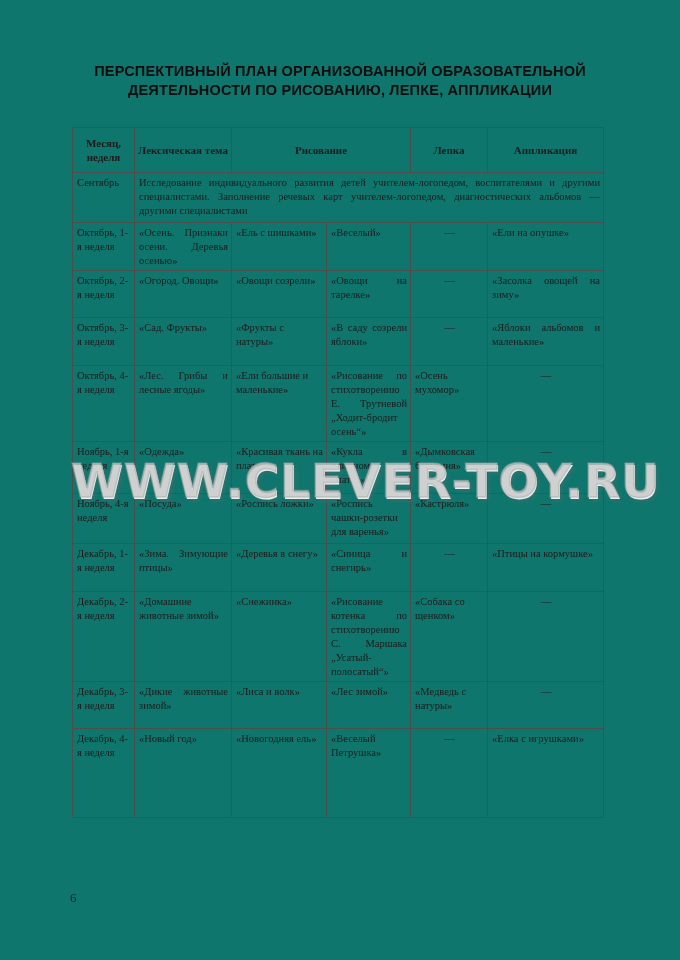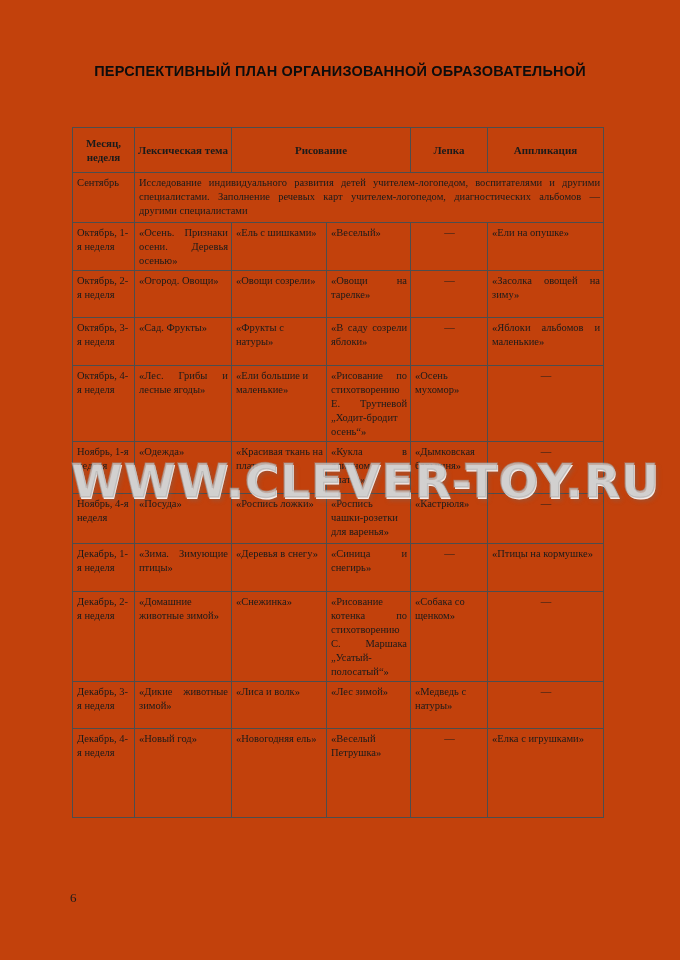--- a/index.html
+++ b/index.html
@@ -1,19 +1,19 @@
 <!DOCTYPE html>
 <html lang="ru"><head>
 <meta charset="utf-8">
 <style>
   html,body{margin:0;padding:0;background:#e8e8e8;}
   .page{
     position:relative;
     width:680px;height:960px;
-    background:#c2410c;
+    background:#0f766e;
     overflow:hidden;
     font-family:"Liberation Serif", serif;
     color:#1b1b1b;
     box-shadow:0 0 4px rgba(0,0,0,.2);
   }
   .title{
     position:absolute;top:62px;left:0;width:680px;
     text-align:center;
     font-family:"Liberation Sans", sans-serif;
     font-weight:bold;
@@ -85,20 +85,21 @@
     font-size:13px;
   }
 </style>
 </head>
 <body>
 
 <div class="page">
 
   <div class="title">
     <div>ПЕРСПЕКТИВНЫЙ ПЛАН ОРГАНИЗОВАННОЙ ОБРАЗОВАТЕЛЬНОЙ</div>
+    <div>ДЕЯТЕЛЬНОСТИ ПО РИСОВАНИЮ, ЛЕПКЕ, АППЛИКАЦИИ</div>
   </div>
 
   <div class="table-wrap">
     <table class="plan">
       <colgroup>
         <col class="c1">
           <col class="c2">
           <col class="c3">
           <col class="c4">
           <col class="c5">

